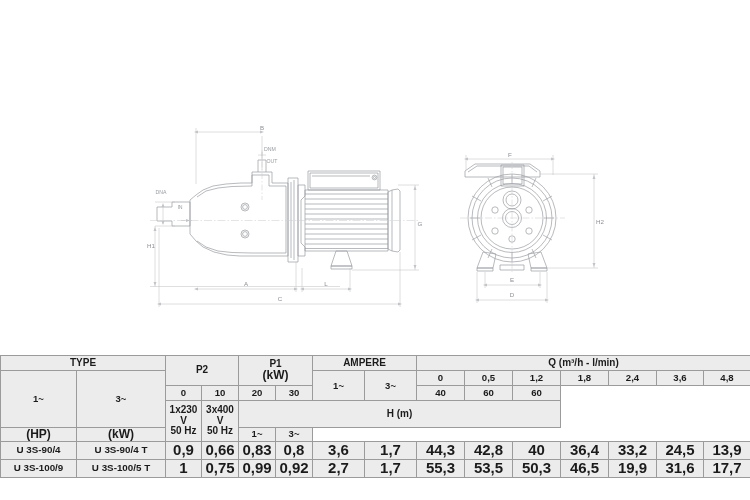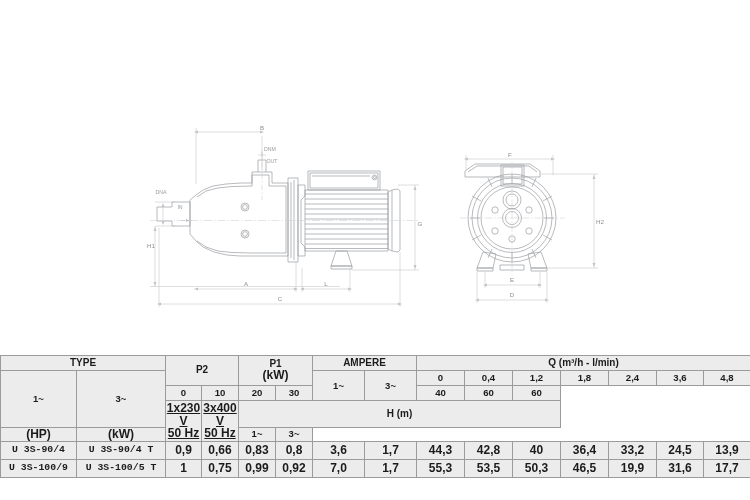--- a/index.html
+++ b/index.html
@@ -53,24 +53,24 @@
     vertical-align: middle;
     padding: 0;
     color: #1b1b1b;
     background: #ececec;
     font-weight: bold;
     line-height: 1.05;
   }
   .h-main   { font-size: 10px; height: 14px; }
   .h-sub    { font-size: 9.5px; }
   .h-unit   { font-size: 12px; }
-  .h-volt   { font-size: 12px; line-height: 1.12; text-decoration: underline; }
+  .h-volt   { font-size: 10px; line-height: 1.12; }
   .q-num    { font-size: 9.6px; height: 14px; }
-  .data-cell{ font-size: 12px; height: 17px; background: #ececec; }
-  .type-cell{ font-size: 9.8px; font-family: Liberation Mono, monospace; }
+  .data-cell{ font-size: 15px; height: 17px; background: #ececec; }
+  .type-cell{ font-size: 9.8px; }
   .tilde    { font-size: 9.5px; }
 </style>
 </head>
 <body>
 
 <div id="drawing-area">
 <svg id="drawing-svg" width="750" height="340" viewBox="0 0 750 340">
 
   <g stroke="#9a9ca1" fill="none" stroke-width="0.7" stroke-linejoin="round">
 
@@ -315,21 +315,21 @@
       <td class="h-main" colspan="2">AMPERE</td>
       <td class="h-main" colspan="7">Q (m³/h - l/min)</td>
     </tr>
 
     <tr>
       <td class="h-sub tilde" rowspan="3">1~</td>
       <td class="h-sub tilde" rowspan="3">3~</td>
       <td class="h-sub tilde" rowspan="2">1~</td>
       <td class="h-sub tilde" rowspan="2">3~</td>
       <td class="q-num">0</td>
-      <td class="q-num">0,4</td>
+      <td class="q-num">0,5</td>
       <td class="q-num">1,2</td>
       <td class="q-num">1,8</td>
       <td class="q-num">2,4</td>
       <td class="q-num">3,6</td>
       <td class="q-num">4,8</td>
     </tr>
 
     <tr>
       <td class="q-num">0</td>
       <td class="q-num">10</td>
@@ -377,21 +377,21 @@
       <td class="data-cell">13,9</td>
     </tr>
 
     <tr>
       <td class="data-cell type-cell">U 3S-100/9</td>
       <td class="data-cell type-cell">U 3S-100/5 T</td>
       <td class="data-cell">1</td>
       <td class="data-cell">0,75</td>
       <td class="data-cell">0,99</td>
       <td class="data-cell">0,92</td>
-      <td class="data-cell">7,0</td>
+      <td class="data-cell">2,7</td>
       <td class="data-cell">1,7</td>
       <td class="data-cell">55,3</td>
       <td class="data-cell">53,5</td>
       <td class="data-cell">50,3</td>
       <td class="data-cell">46,5</td>
       <td class="data-cell">19,9</td>
       <td class="data-cell">31,6</td>
       <td class="data-cell">17,7</td>
     </tr>
   </tbody>

